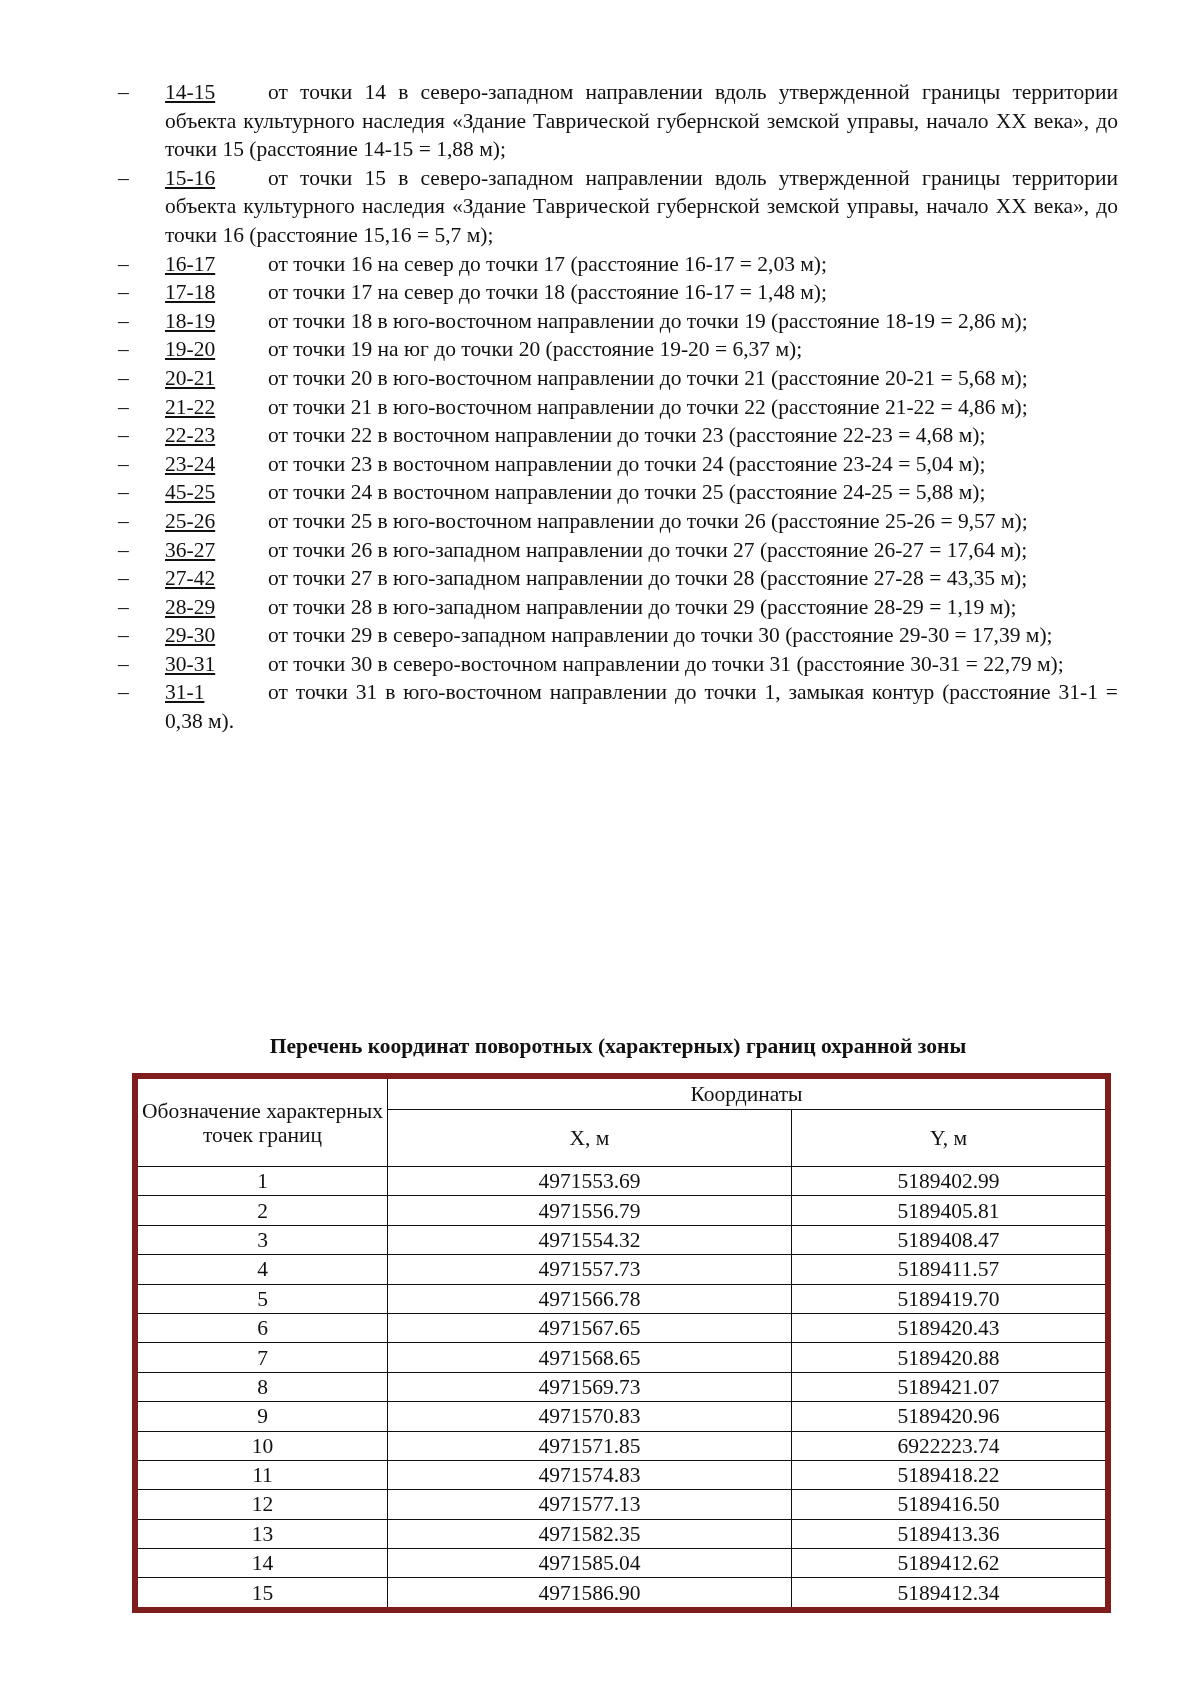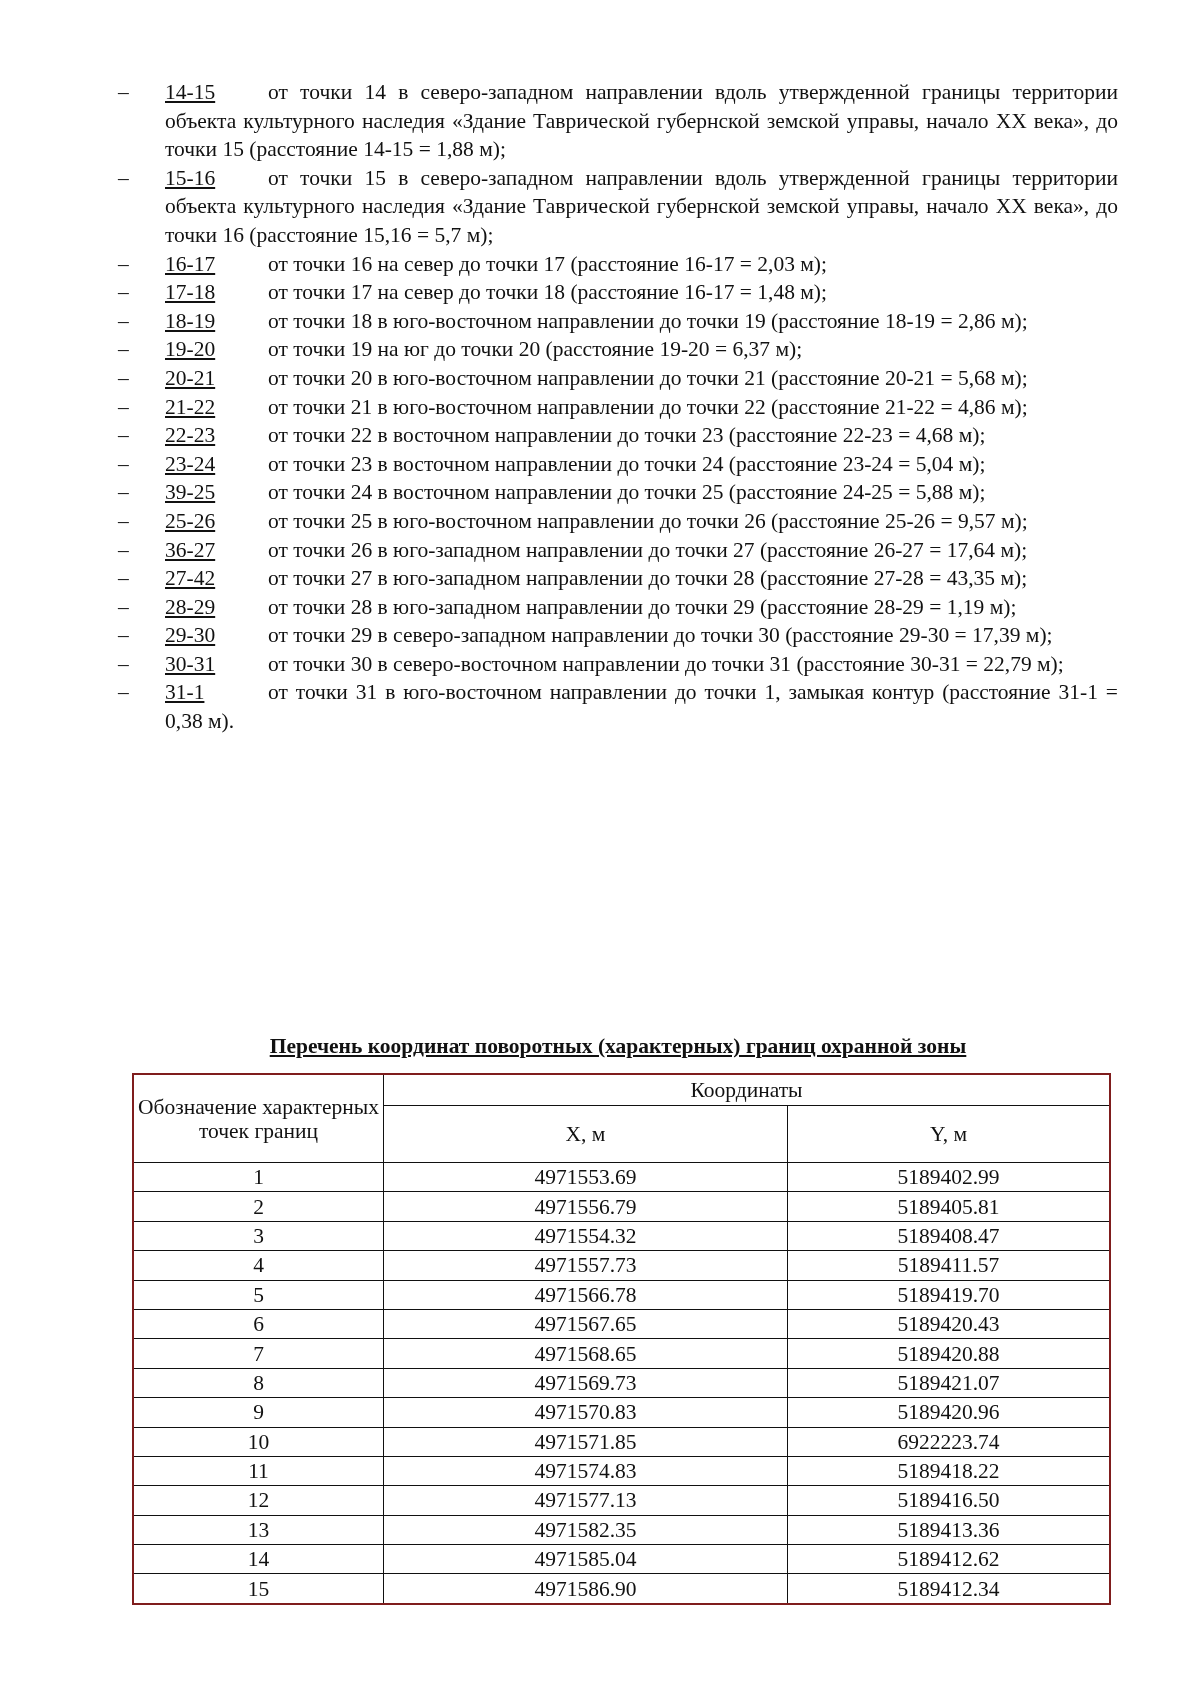--- a/index.html
+++ b/index.html
@@ -10,53 +10,53 @@
   .page { position: absolute; left: 0; top: 0; width: 1200px; height: 1703px; }
   .list { position: absolute; left: 118px; top: 78px; width: 1000px; margin: 0; padding: 0; list-style: none; }
   .item {
     position: relative; font-size: 21.5px; line-height: 28.6px;
     padding-left: 47px; text-align: justify; text-align-last: left;
   }
   .item .dash { position: absolute; left: 0; top: 0; }
   .item .code { display: inline-block; width: 103px; text-decoration: underline; }
   .title {
     position: absolute; left: 118px; width: 1000px; top: 1034px;
-    text-align: center; font-weight: bold; font-size: 21.5px; text-decoration: underline;
+    text-align: center; font-weight: bold; font-size: 21.5px;
   }
   table.coords {
     position: absolute; left: 132px; top: 1073px; width: 979px;
     border-collapse: collapse; font-size: 21.5px; line-height: 24px;
   }
   table.coords td, table.coords th {
     border: 1.5px solid #111; text-align: center; font-weight: normal; padding: 0;
   }
   table.coords th.c0 { width: 249px; }
   table.coords th.cx { width: 403px; }
   table.coords tbody td { height: 28.4px; }
   table.coords thead tr.h1 th { height: 30px; }
   table.coords thead tr.h2 th { height: 56px; text-align: center; }
-  table.coords { border: 2px solid #7f1d1d; }
+  table.coords { border: 6px solid #7f1d1d; }
 </style>
 </head>
 <body>
 
 <div class="page">
 
   <ul class="list">
     <li class="item"><span class="dash">–</span><span class="code">14-15</span><span>от точки 14 в северо-западном направлении вдоль утвержденной границы территории объекта культурного наследия «Здание Таврической губернской земской управы, начало XX века», до точки 15 (расстояние 14-15 = 1,88 м);</span></li>
     <li class="item"><span class="dash">–</span><span class="code">15-16</span><span>от точки 15 в северо-западном направлении вдоль утвержденной границы территории объекта культурного наследия «Здание Таврической губернской земской управы, начало XX века», до точки 16 (расстояние 15,16 = 5,7 м);</span></li>
     <li class="item"><span class="dash">–</span><span class="code">16-17</span><span>от точки 16 на север до точки 17 (расстояние 16-17 = 2,03 м);</span></li>
     <li class="item"><span class="dash">–</span><span class="code">17-18</span><span>от точки 17 на север до точки 18 (расстояние 16-17 = 1,48 м);</span></li>
     <li class="item"><span class="dash">–</span><span class="code">18-19</span><span>от точки 18 в юго-восточном направлении до точки 19 (расстояние 18-19 = 2,86 м);</span></li>
     <li class="item"><span class="dash">–</span><span class="code">19-20</span><span>от точки 19 на юг до точки 20 (расстояние 19-20 = 6,37 м);</span></li>
     <li class="item"><span class="dash">–</span><span class="code">20-21</span><span>от точки 20 в юго-восточном направлении до точки 21 (расстояние 20-21 = 5,68 м);</span></li>
     <li class="item"><span class="dash">–</span><span class="code">21-22</span><span>от точки 21 в юго-восточном направлении до точки 22 (расстояние 21-22 = 4,86 м);</span></li>
     <li class="item"><span class="dash">–</span><span class="code">22-23</span><span>от точки 22 в восточном направлении до точки 23 (расстояние 22-23 = 4,68 м);</span></li>
     <li class="item"><span class="dash">–</span><span class="code">23-24</span><span>от точки 23 в восточном направлении до точки 24 (расстояние 23-24 = 5,04 м);</span></li>
-    <li class="item"><span class="dash">–</span><span class="code">39-25</span><span>от точки 24 в восточном направлении до точки 25 (расстояние 24-25 = 5,88 м);</span></li>
+    <li class="item"><span class="dash">–</span><span class="code">45-25</span><span>от точки 24 в восточном направлении до точки 25 (расстояние 24-25 = 5,88 м);</span></li>
     <li class="item"><span class="dash">–</span><span class="code">25-26</span><span>от точки 25 в юго-восточном направлении до точки 26 (расстояние 25-26 = 9,57 м);</span></li>
     <li class="item"><span class="dash">–</span><span class="code">36-27</span><span>от точки 26 в юго-западном направлении до точки 27 (расстояние 26-27 = 17,64 м);</span></li>
     <li class="item"><span class="dash">–</span><span class="code">27-42</span><span>от точки 27 в юго-западном направлении до точки 28 (расстояние 27-28 = 43,35 м);</span></li>
     <li class="item"><span class="dash">–</span><span class="code">28-29</span><span>от точки 28 в юго-западном направлении до точки 29 (расстояние 28-29 = 1,19 м);</span></li>
     <li class="item"><span class="dash">–</span><span class="code">29-30</span><span>от точки 29 в северо-западном направлении до точки 30 (расстояние 29-30 = 17,39 м);</span></li>
     <li class="item"><span class="dash">–</span><span class="code">30-31</span><span>от точки 30 в северо-восточном направлении до точки 31 (расстояние 30-31 = 22,79 м);</span></li>
     <li class="item"><span class="dash">–</span><span class="code">31-1</span><span>от точки 31 в юго-восточном направлении до точки 1, замыкая контур (расстояние 31-1 = 0,38 м).</span></li>
   </ul>
 
   <div class="title">Перечень координат поворотных (характерных) границ охранной зоны</div>

